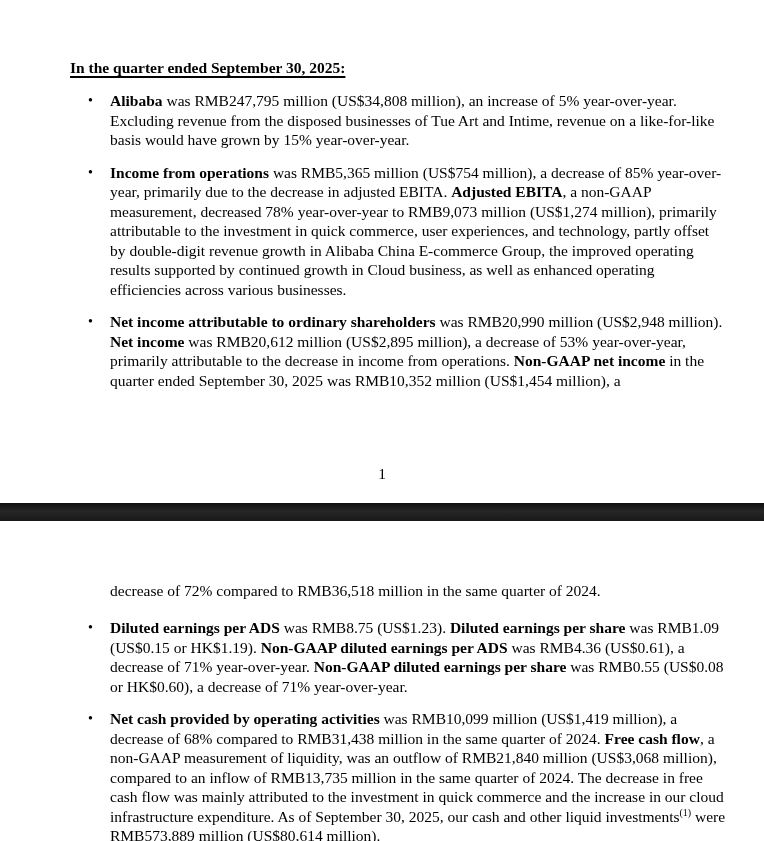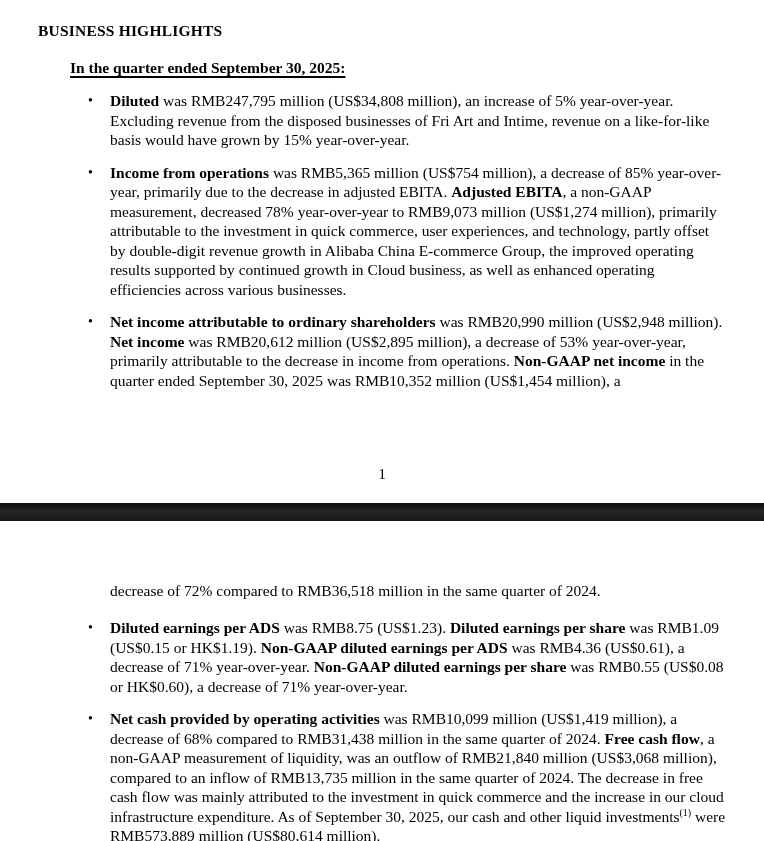--- a/index.html
+++ b/index.html
@@ -88,28 +88,27 @@
     left: 110px;
     top: 60px;
   }
 </style>
 </head>
 <body>
 
 <div class="screen">
 
   <div class="page page-1">
-    <div class="doc-title">BUSINESS HIGHLIGHTS</div>
 
     <div class="section-heading">In the quarter ended September 30, 2025:</div>
 
     <ul class="bullet-list bullet-list-1">
       <li class="bullet-item">
         <span class="bullet-marker">•</span>
-        <p class="para"><strong>Diluted</strong><span> was RMB247,795 million (US$34,808 million), an increase of 5% year-over-year. Excluding revenue from the disposed businesses of Fri Art and Intime, revenue on a like-for-like basis would have grown by 15% year-over-year.</span></p>
+        <p class="para"><strong>Alibaba</strong><span> was RMB247,795 million (US$34,808 million), an increase of 5% year-over-year. Excluding revenue from the disposed businesses of Tue Art and Intime, revenue on a like-for-like basis would have grown by 15% year-over-year.</span></p>
       </li>
       <li class="bullet-item">
         <span class="bullet-marker">•</span>
         <p class="para"><strong>Income from operations</strong><span> was RMB5,365 million (US$754 million), a decrease of 85% year-over-year, primarily due to the decrease in adjusted EBITA. </span><strong>Adjusted EBITA</strong><span>, a non-GAAP measurement, decreased 78% year-over-year to RMB9,073 million (US$1,274 million), primarily attributable to the investment in quick commerce, user experiences, and technology, partly offset by double-digit revenue growth in Alibaba China E-commerce Group, the improved operating results supported by continued growth in Cloud business, as well as enhanced operating efficiencies across various businesses.</span></p>
       </li>
       <li class="bullet-item">
         <span class="bullet-marker">•</span>
         <p class="para"><strong>Net income attributable to ordinary shareholders</strong><span> was RMB20,990 million (US$2,948 million). </span><strong>Net income</strong><span> was RMB20,612 million (US$2,895 million), a decrease of 53% year-over-year, primarily attributable to the decrease in income from operations. </span><strong>Non-GAAP net income</strong><span> in the quarter ended September 30, 2025 was RMB10,352 million (US$1,454 million), a</span></p>
       </li>
     </ul>

